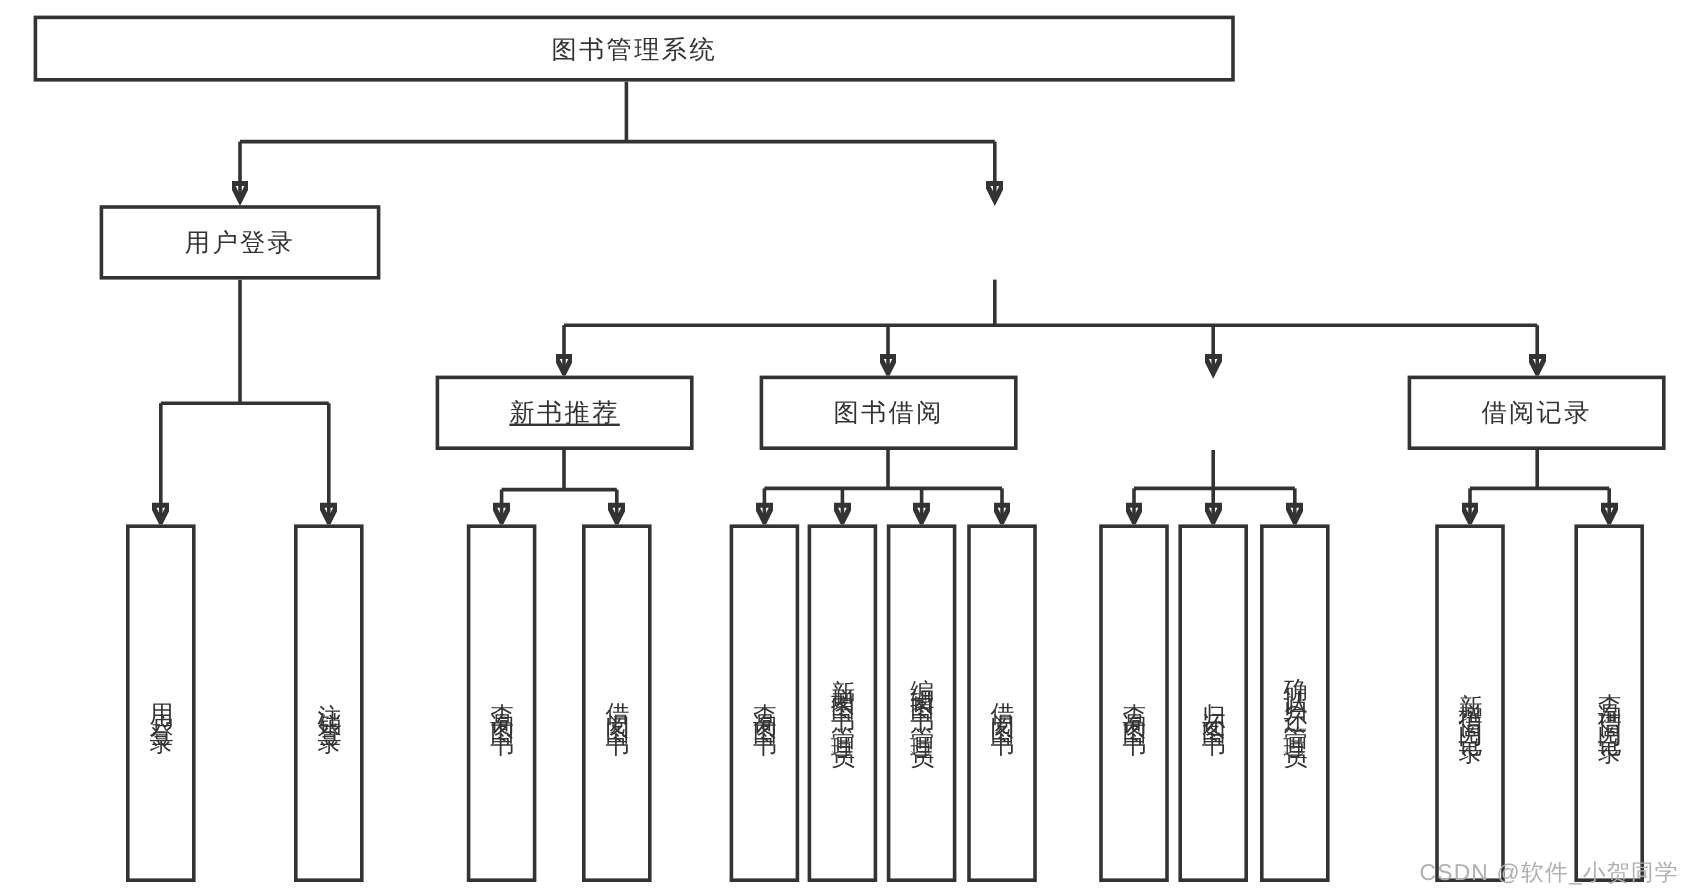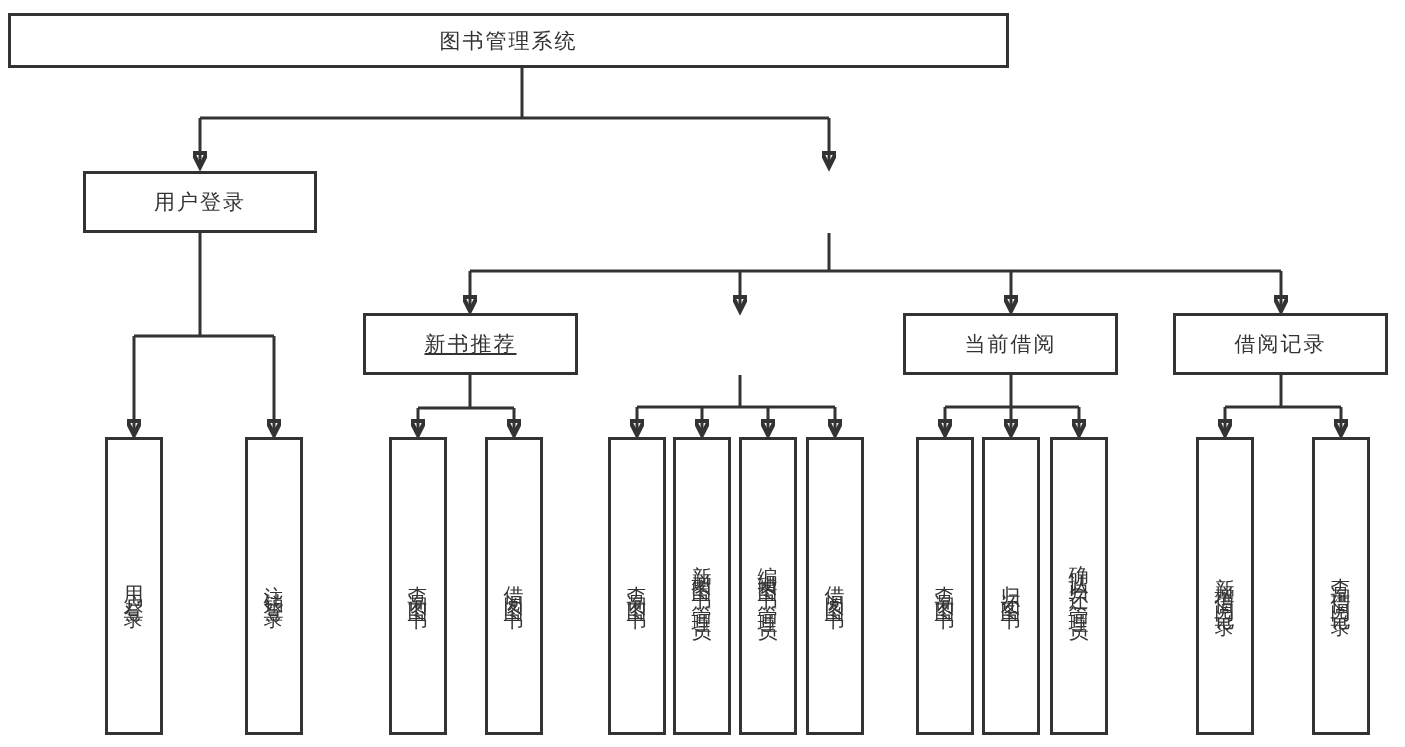--- a/index.html
+++ b/index.html
@@ -117,36 +117,37 @@
     <path d="M945,407 V435" marker-end="url(#arrow)"></path>
     <path d="M1011,407 V435" marker-end="url(#arrow)"></path>
     <path d="M1079,407 V435" marker-end="url(#arrow)"></path>
 
     <path d="M1281,375 V407"></path>
     <path d="M1225,407 H1341"></path>
     <path d="M1225,407 V435" marker-end="url(#arrow)"></path>
     <path d="M1341,407 V435" marker-end="url(#arrow)"></path>
   </svg>
 
-  <div class="hbox" style="left:8px; top:13px; width:1001px; height:55px;">图书管理系统</div>
+  <div class="hbox" style="left:28px; top:13px; width:1001px; height:55px;">图书管理系统</div>
 
   <div class="hbox" style="left:83px; top:171px; width:234px; height:62px;">用户登录</div>
 
   <div class="hbox" style="left:363px; top:313px; width:215px; height:62px;text-decoration:underline;">新书推荐</div>
-  <div class="hbox" style="left:903px; top:313px; width:215px; height:62px;">当前借阅</div>
+  <div class="hbox" style="left:633px; top:313px; width:215px; height:62px;">图书借阅</div>
   <div class="hbox" style="left:1173px; top:313px; width:215px; height:62px;">借阅记录</div>
 
   <div class="vbox" style="left:105px;">用户登录</div>
   <div class="vbox" style="left:245px;">注销登录</div>
   <div class="vbox" style="left:389px;">查询图书</div>
   <div class="vbox" style="left:485px;">借阅图书</div>
   <div class="vbox" style="left:608px;">查询图书</div>
   <div class="vbox" style="left:673px;">新增图书（管理员）</div>
   <div class="vbox" style="left:739px;">编辑图书（管理员）</div>
   <div class="vbox" style="left:806px;">借阅图书</div>
   <div class="vbox" style="left:916px;">查询图书</div>
   <div class="vbox" style="left:982px;">归还图书</div>
   <div class="vbox" style="left:1050px;">确认归还（管理员）</div>
   <div class="vbox" style="left:1196px;">新增借阅记录</div>
   <div class="vbox" style="left:1312px;">查询借阅记录</div>
 
+  <div class="watermark">CSDN @软件_小贺同学</div>
 
 </div>
 
 </body></html>

